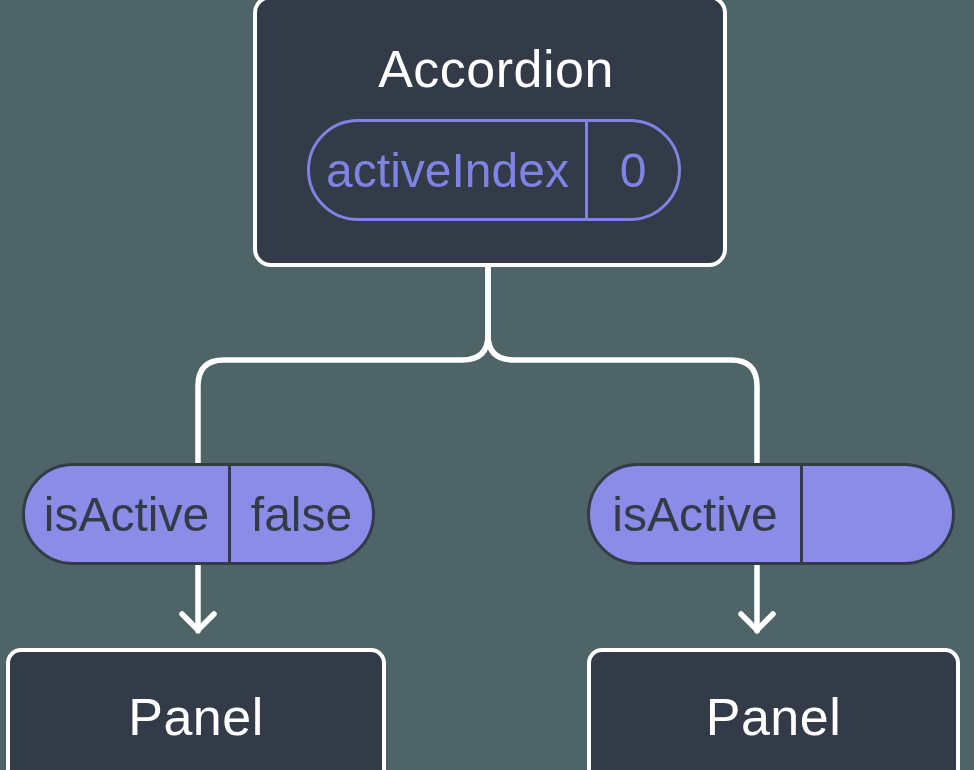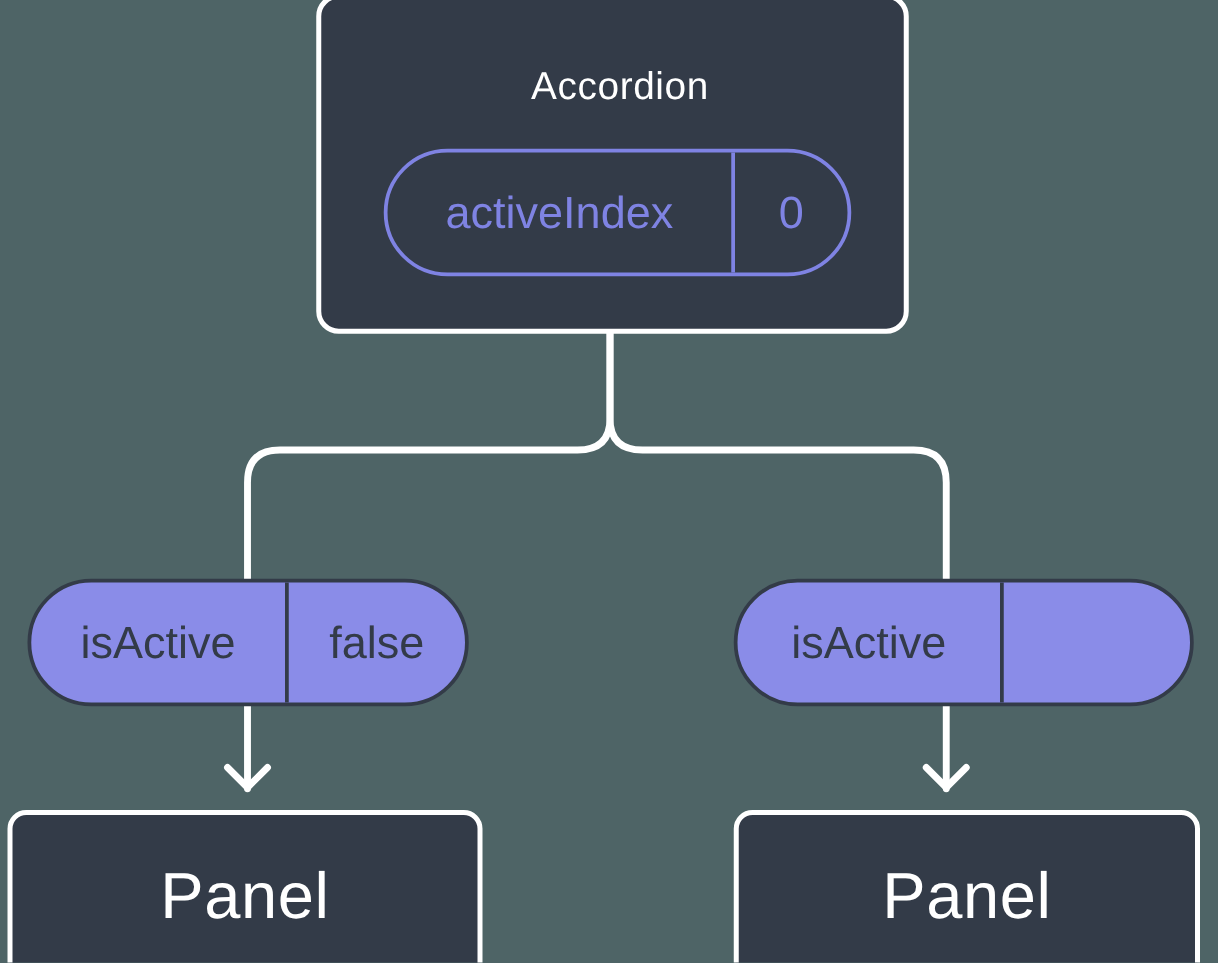--- a/index.html
+++ b/index.html
@@ -32,34 +32,34 @@
     background:var(--node-fill);
     border:4px solid var(--node-border);
     color:var(--text-light);
   }
   .root-node{
     left:253px;top:-5px;width:474px;height:272px;border-radius:18px;
   }
   .root-title{
     position:absolute;left:12px;right:0;top:40px;height:60px;
     display:flex;align-items:center;justify-content:center;
-    font-size:31px;font-weight:500;letter-spacing:0.5px;
+    font-size:52px;font-weight:500;letter-spacing:0.5px;
   }
   .panel-node{
     width:380px;height:138px;border-radius:15px;
     display:flex;align-items:center;justify-content:center;
     font-size:52px;font-weight:500;letter-spacing:0.5px;
   }
   .panel-left{left:6px;top:648px;}
   .panel-right{left:587px;top:648px;width:373px;}
 
   .pill{
     position:absolute;box-sizing:border-box;z-index:2;
     display:flex;align-items:stretch;
-    font-size:36px;font-weight:500;
+    font-size:48px;font-weight:500;
   }
   .pill .seg{
     display:flex;align-items:center;justify-content:center;
     box-sizing:border-box;
   }
   .state-pill{
     left:50px;top:120px;width:374px;height:102px;
     border:3px solid var(--accent-purple);
     border-radius:51px;
     color:var(--accent-purple);

